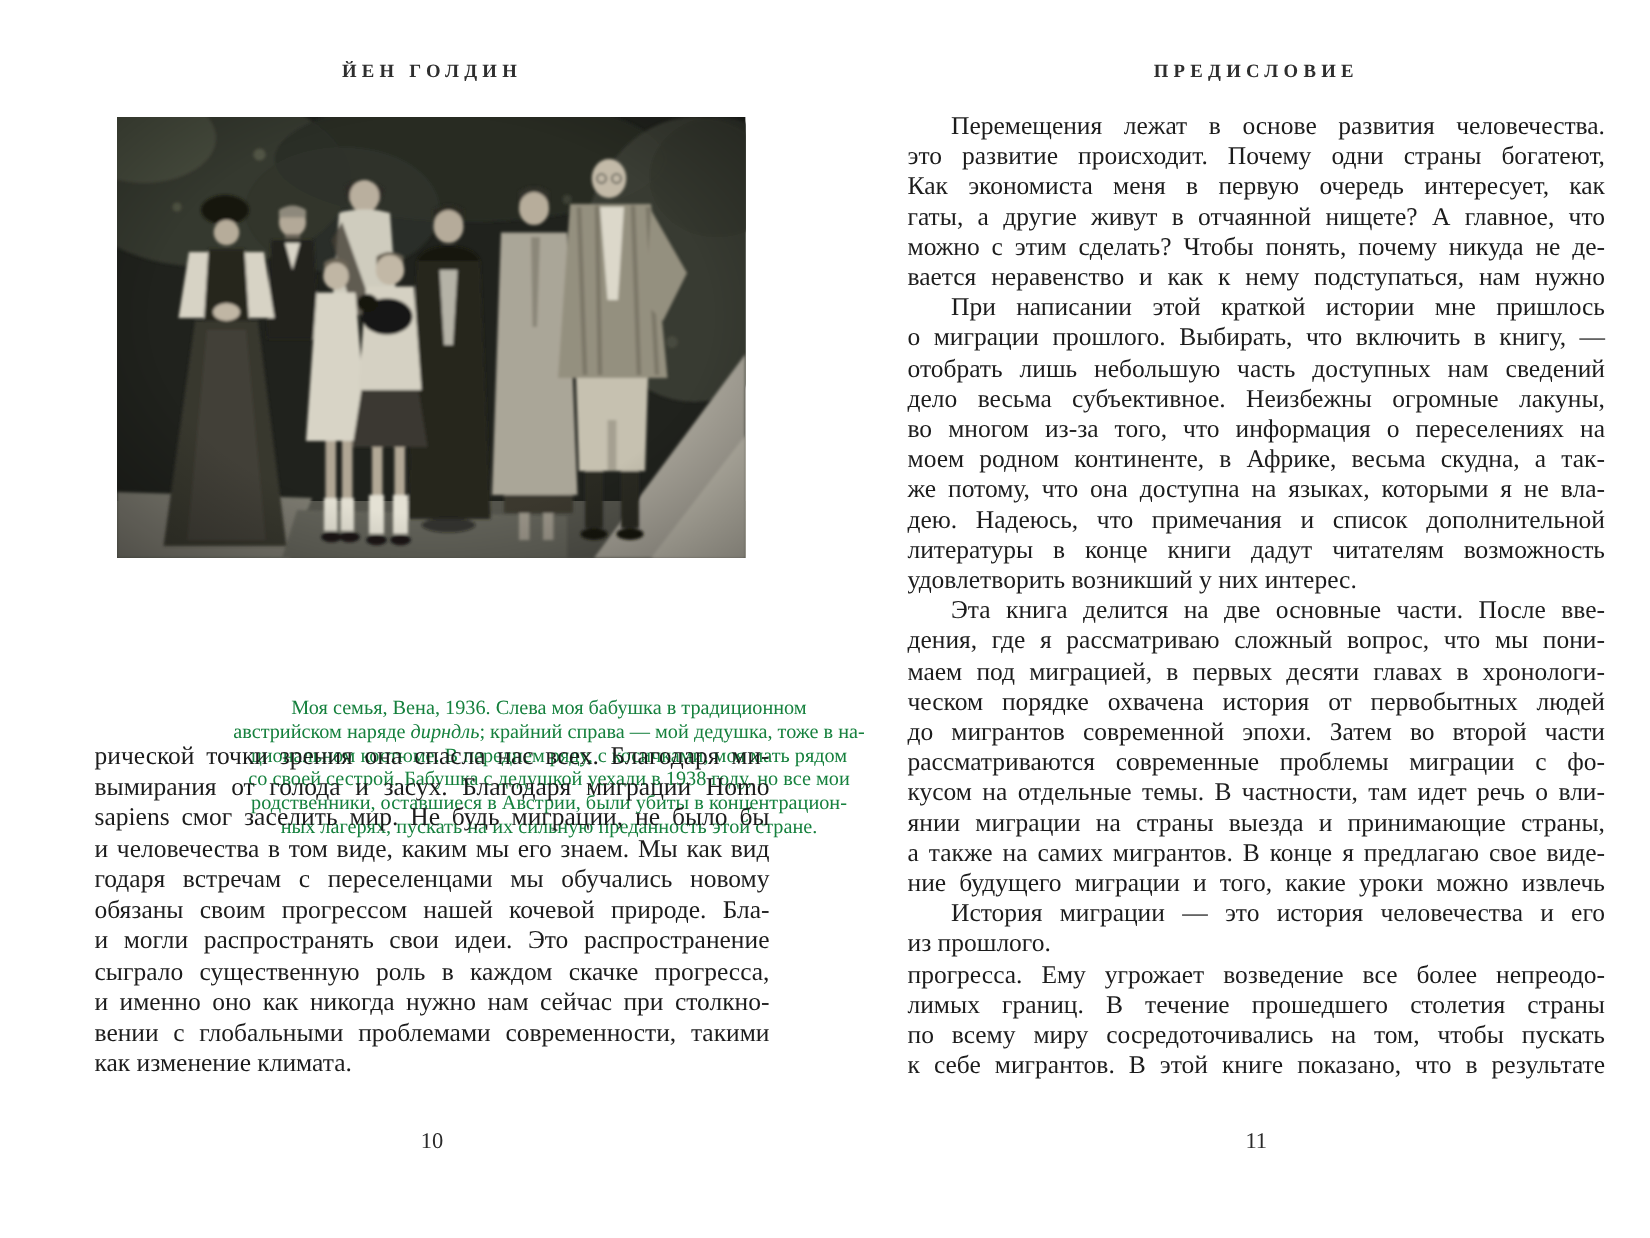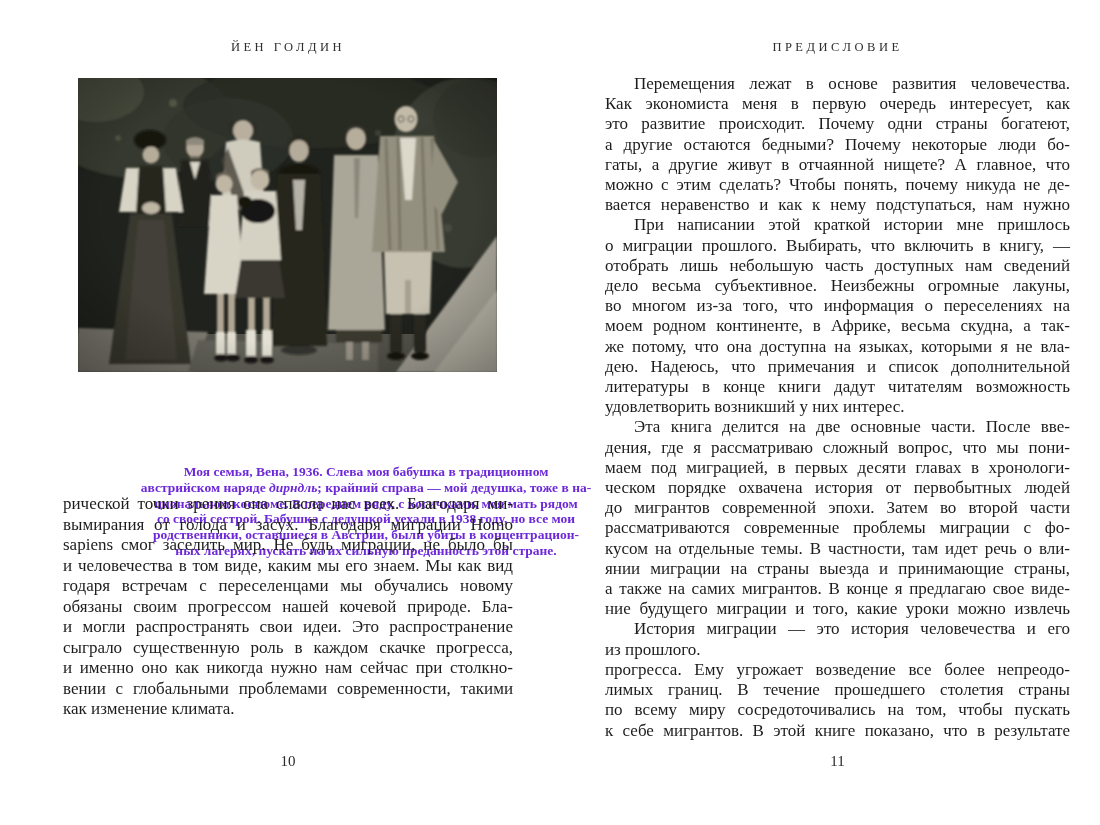--- a/index.html
+++ b/index.html
@@ -3,30 +3,30 @@
 <meta charset="utf-8">
 <style>
   html,body{margin:0;padding:0;background:#ffffff;}
   .spread{
     position:relative;width:1100px;height:825px;background:#ffffff;
     font-family:"Liberation Serif","DejaVu Serif",serif;color:#1f1f1f;
     overflow:hidden;
   }
   .running-head{
     position:absolute;top:40px;font-size:12.5px;letter-spacing:3.5px;
-    text-align:center;color:#2e2e2e;font-weight:400;
+    text-align:center;color:#2e2e2e;font-weight:700;
   }
   .running-head.left{left:63px;width:450px;}
   .running-head.right{left:605px;width:465px;}
   figure{margin:0;padding:0;}
   .photo-wrap{position:absolute;left:78px;top:78px;width:419px;height:294px;}
   .photo-wrap svg{display:block;width:419px;height:294px;}
   .caption{
     position:absolute;left:58px;top:386px;width:460px;
-    font-size:13.5px;line-height:15.8px;text-align:center;color:#6d28d9;font-weight:bold;
+    font-size:13.5px;line-height:15.8px;text-align:center;color:#15803d;
   }
   .caption .it{font-style:italic;}
   .body-block{position:absolute;color:#1c1c1c;}
   .body-left{left:63px;top:494px;width:450px;font-size:17px;line-height:20.5px;}
   .body-right{left:605px;top:74px;width:465px;font-size:17px;line-height:20.2px;}
   .line{text-align:justify;text-align-last:justify;white-space:normal;}
   .line.last{text-align:left;text-align-last:left;}
   .line.indent{text-indent:29px;}
   .pagenum{
     position:absolute;top:753px;font-size:15px;text-align:center;color:#2a2a2a;
@@ -174,23 +174,22 @@
       </div>
 
     <div class="pagenum left">10</div>
   </section>
 
   <section>
     <div class="running-head right">ПРЕДИСЛОВИЕ</div>
 
     <div class="body-block body-right" id="right-body">
         <div class="line indent">Перемещения лежат в основе развития человечества.</div>
+        <div class="line">это развитие происходит. Почему одни страны богатеют,</div>
         <div class="line">Как экономиста меня в первую очередь интересует, как</div>
-        <div class="line">это развитие происходит. Почему одни страны богатеют,</div>
-        <div class="line">а другие остаются бедными? Почему некоторые люди бо-</div>
         <div class="line">гаты, а другие живут в отчаянной нищете? А главное, что</div>
         <div class="line">можно с этим сделать? Чтобы понять, почему никуда не де-</div>
         <div class="line">вается неравенство и как к нему подступаться, нам нужно</div>
         <div class="line indent">При написании этой краткой истории мне пришлось</div>
         <div class="line">о миграции прошлого. Выбирать, что включить в книгу, —</div>
         <div class="line">отобрать лишь небольшую часть доступных нам сведений</div>
         <div class="line">дело весьма субъективное. Неизбежны огромные лакуны,</div>
         <div class="line">во многом из-за того, что информация о переселениях на</div>
         <div class="line">моем родном континенте, в Африке, весьма скудна, а так-</div>
         <div class="line">же потому, что она доступна на языках, которыми я не вла-</div>

